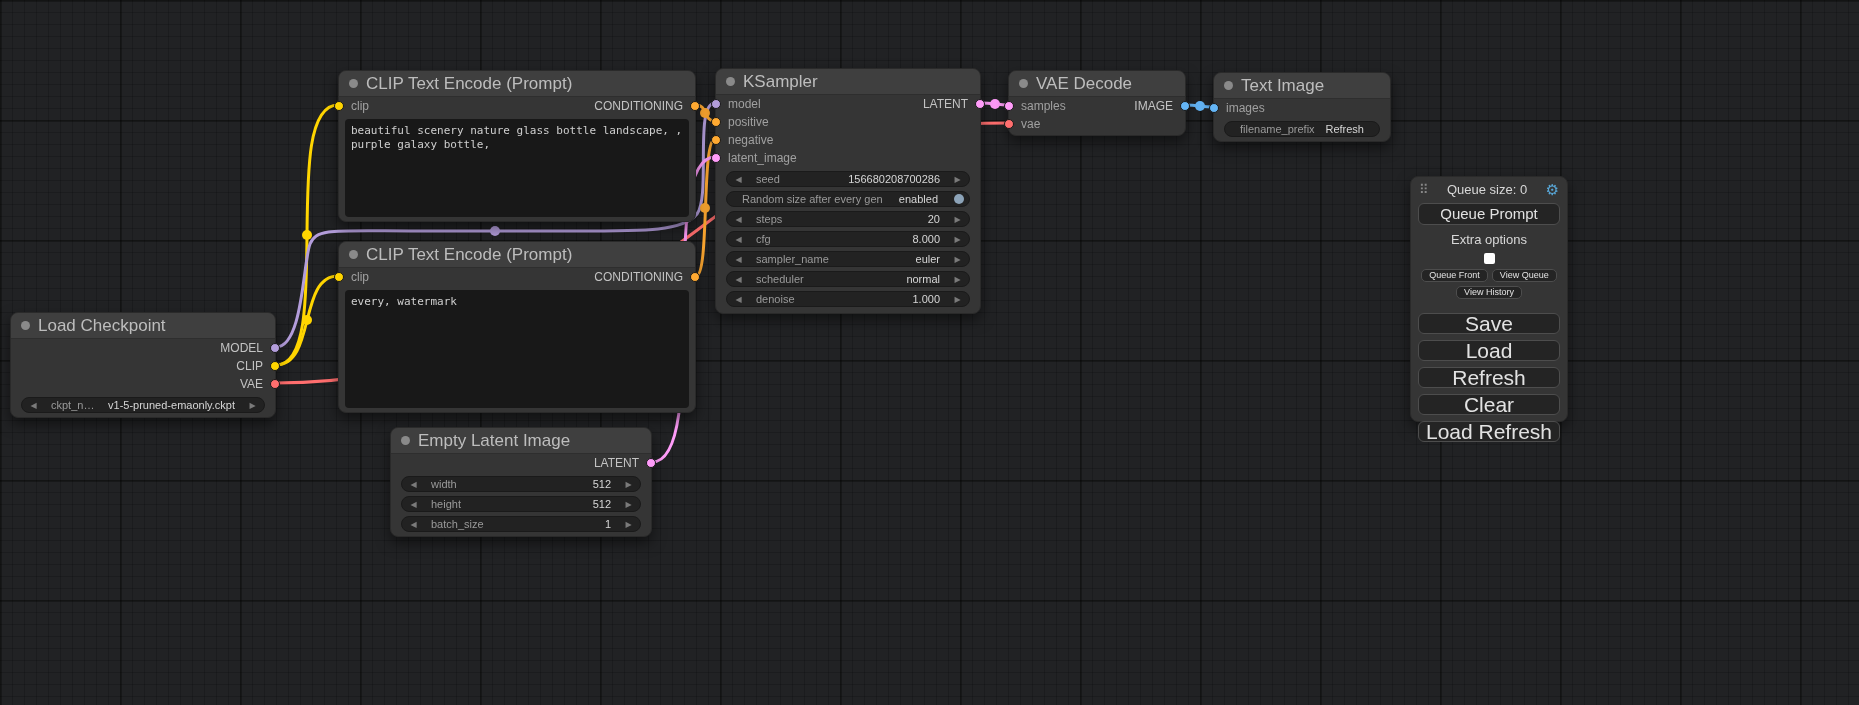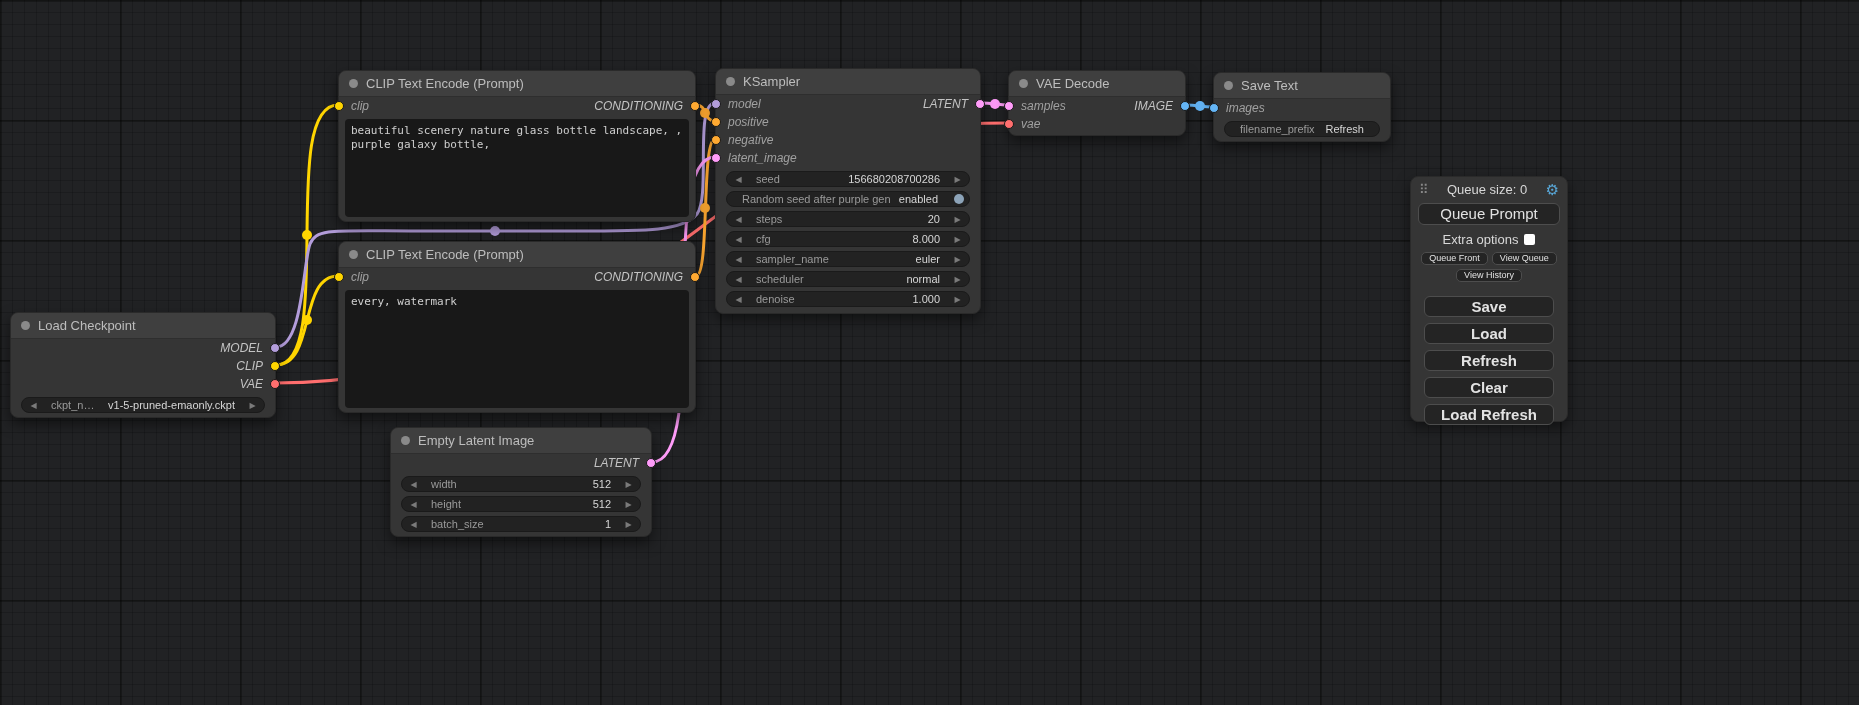--- a/index.html
+++ b/index.html
@@ -17,25 +17,25 @@
   svg.wires{position:absolute;left:0;top:0;z-index:1;pointer-events:none;}
   svg.wires path{fill:none;stroke-width:3;stroke-linecap:round;}
 
   .node{
     position:absolute;z-index:2;background:#353535;border:1px solid #2a2a2a;
     border-radius:8px;box-shadow:0 6px 14px rgba(0,0,0,.5);box-sizing:border-box;
   }
   .node-title{
     height:26px;background:#3f3f3f;border-radius:7px 7px 0 0;
     display:flex;align-items:center;gap:8px;padding:0 10px;
-    color:#bdbdbd;font-size:13px;box-sizing:border-box;border-bottom:1px solid #2e2e2e;
+    color:#bdbdbd;font-size:17px;box-sizing:border-box;border-bottom:1px solid #2e2e2e;
   }
   .collapse-dot{width:9px;height:9px;border-radius:50%;background:#8a8a8a;flex:0 0 auto;}
   .slot-row{position:relative;height:18px;display:flex;align-items:center;
-    justify-content:space-between;padding:0 12px;font-size:12px;color:#a8a8a8;font-style:italic;}
+    justify-content:space-between;padding:0 12px;font-size:12px;color:#a8a8a8;}
   .slot-row .out-label{margin-left:auto;color:#c3c3c3;}
   .slot-row .in-label{color:#a0a0a0;}
   .dot{position:absolute;top:50%;transform:translateY(-50%);width:10px;height:10px;
     border-radius:50%;border:1px solid #191919;box-sizing:border-box;}
   .dot.in{left:-5px;} .dot.out{right:-5px;}
 
   .widget{
     height:16px;background:#222;border:1px solid #1a1a1a;border-radius:9px;
     margin:4px 10px 0 10px;display:flex;align-items:center;
     font-size:11px;color:#9a9a9a;padding:0 5px;box-sizing:border-box;white-space:nowrap;gap:8px;
@@ -60,26 +60,26 @@
     padding:5px 8px 2px 8px;font-size:13px;color:#d8d8d8;}
   .drag-handle{color:#888;font-size:13px;line-height:1;cursor:move;}
   .gear{color:#58a6d6;font-size:15px;line-height:1;cursor:pointer;}
   .btn{
     display:block;background:#242424;border:1px solid #4d4d4d;border-radius:6px;
     color:#e2e2e2;text-align:center;cursor:pointer;box-sizing:border-box;
     font-family:"Liberation Sans",sans-serif;
   }
   .btn-queue{width:142px;height:22px;margin:4px auto 0;font-size:15px;line-height:20px;}
   .extra-row{display:flex;align-items:center;justify-content:center;gap:6px;
-    margin-top:7px;font-size:13px;color:#d8d8d8;}
+    margin-top:7px;font-size:13px;color:#d8d8d8;flex-direction:column;}
   .checkbox{width:11px;height:11px;background:#fff;border-radius:2px;display:inline-block;cursor:pointer;}
   .small-row{display:flex;justify-content:center;gap:4px;margin-top:5px;}
   .btn-small{font-size:9px;height:13px;line-height:11px;padding:0 7px;border-radius:5px;}
   .hist-row{display:flex;justify-content:center;margin-top:4px;}
-  .btn-big{width:130px;height:21px;margin:6px auto 0;font-size:15px;line-height:19px;font-weight:bold;}
+  .btn-big{width:142px;height:21px;margin:6px auto 0;font-size:21px;line-height:19px;}
   .btn-big.first{margin-top:14px;}
 </style>
 </head>
 <body>
 
 <div class="canvas">
 
   <svg class="wires" width="1859" height="705">
     <path d="M276,365 C336,365 278,105 338,105" stroke="#FFD500"></path>
     <path d="M276,365 C316,365 298,276 338,276" stroke="#FFD500"></path>
@@ -205,21 +205,21 @@
       <span class="dot in" style="background:#FF9CF9"></span>
       <span class="in-label">latent_image</span>
     </div>
     <div class="widget">
       <span class="warrow">◀</span>
       <span class="wlabel">seed</span>
       <span class="wvalue">156680208700286</span>
       <span class="warrow">▶</span>
     </div>
     <div class="widget">
-      <span class="wlabel" style="margin-left:10px">Random seed after purple gen</span>
+      <span class="wlabel" style="margin-left:10px">Random size after every gen</span>
       <span class="wvalue">enabled</span>
       <span class="toggle-dot"></span>
     </div>
     <div class="widget">
       <span class="warrow">◀</span>
       <span class="wlabel">steps</span>
       <span class="wvalue">20</span>
       <span class="warrow">▶</span>
     </div>
     <div class="widget">
@@ -261,21 +261,21 @@
     </div>
     <div class="slot-row">
       <span class="dot in" style="background:#FF6E6E"></span>
       <span class="in-label">vae</span>
     </div>
   </div>
 
   <div class="node" style="left:1213px;top:72px;width:178px;height:70px">
     <div class="node-title">
       <span class="collapse-dot"></span>
-      <span>Save Text</span>
+      <span>Text Image</span>
     </div>
     <div class="slot-row">
       <span class="dot in" style="background:#64B5F6"></span>
       <span class="in-label">images</span>
     </div>
     <div class="widget">
       <span class="wlabel" style="margin-left:10px">filename_prefix</span>
       <span class="wvalue" style="margin-right:10px">Refresh</span>
     </div>
   </div>

